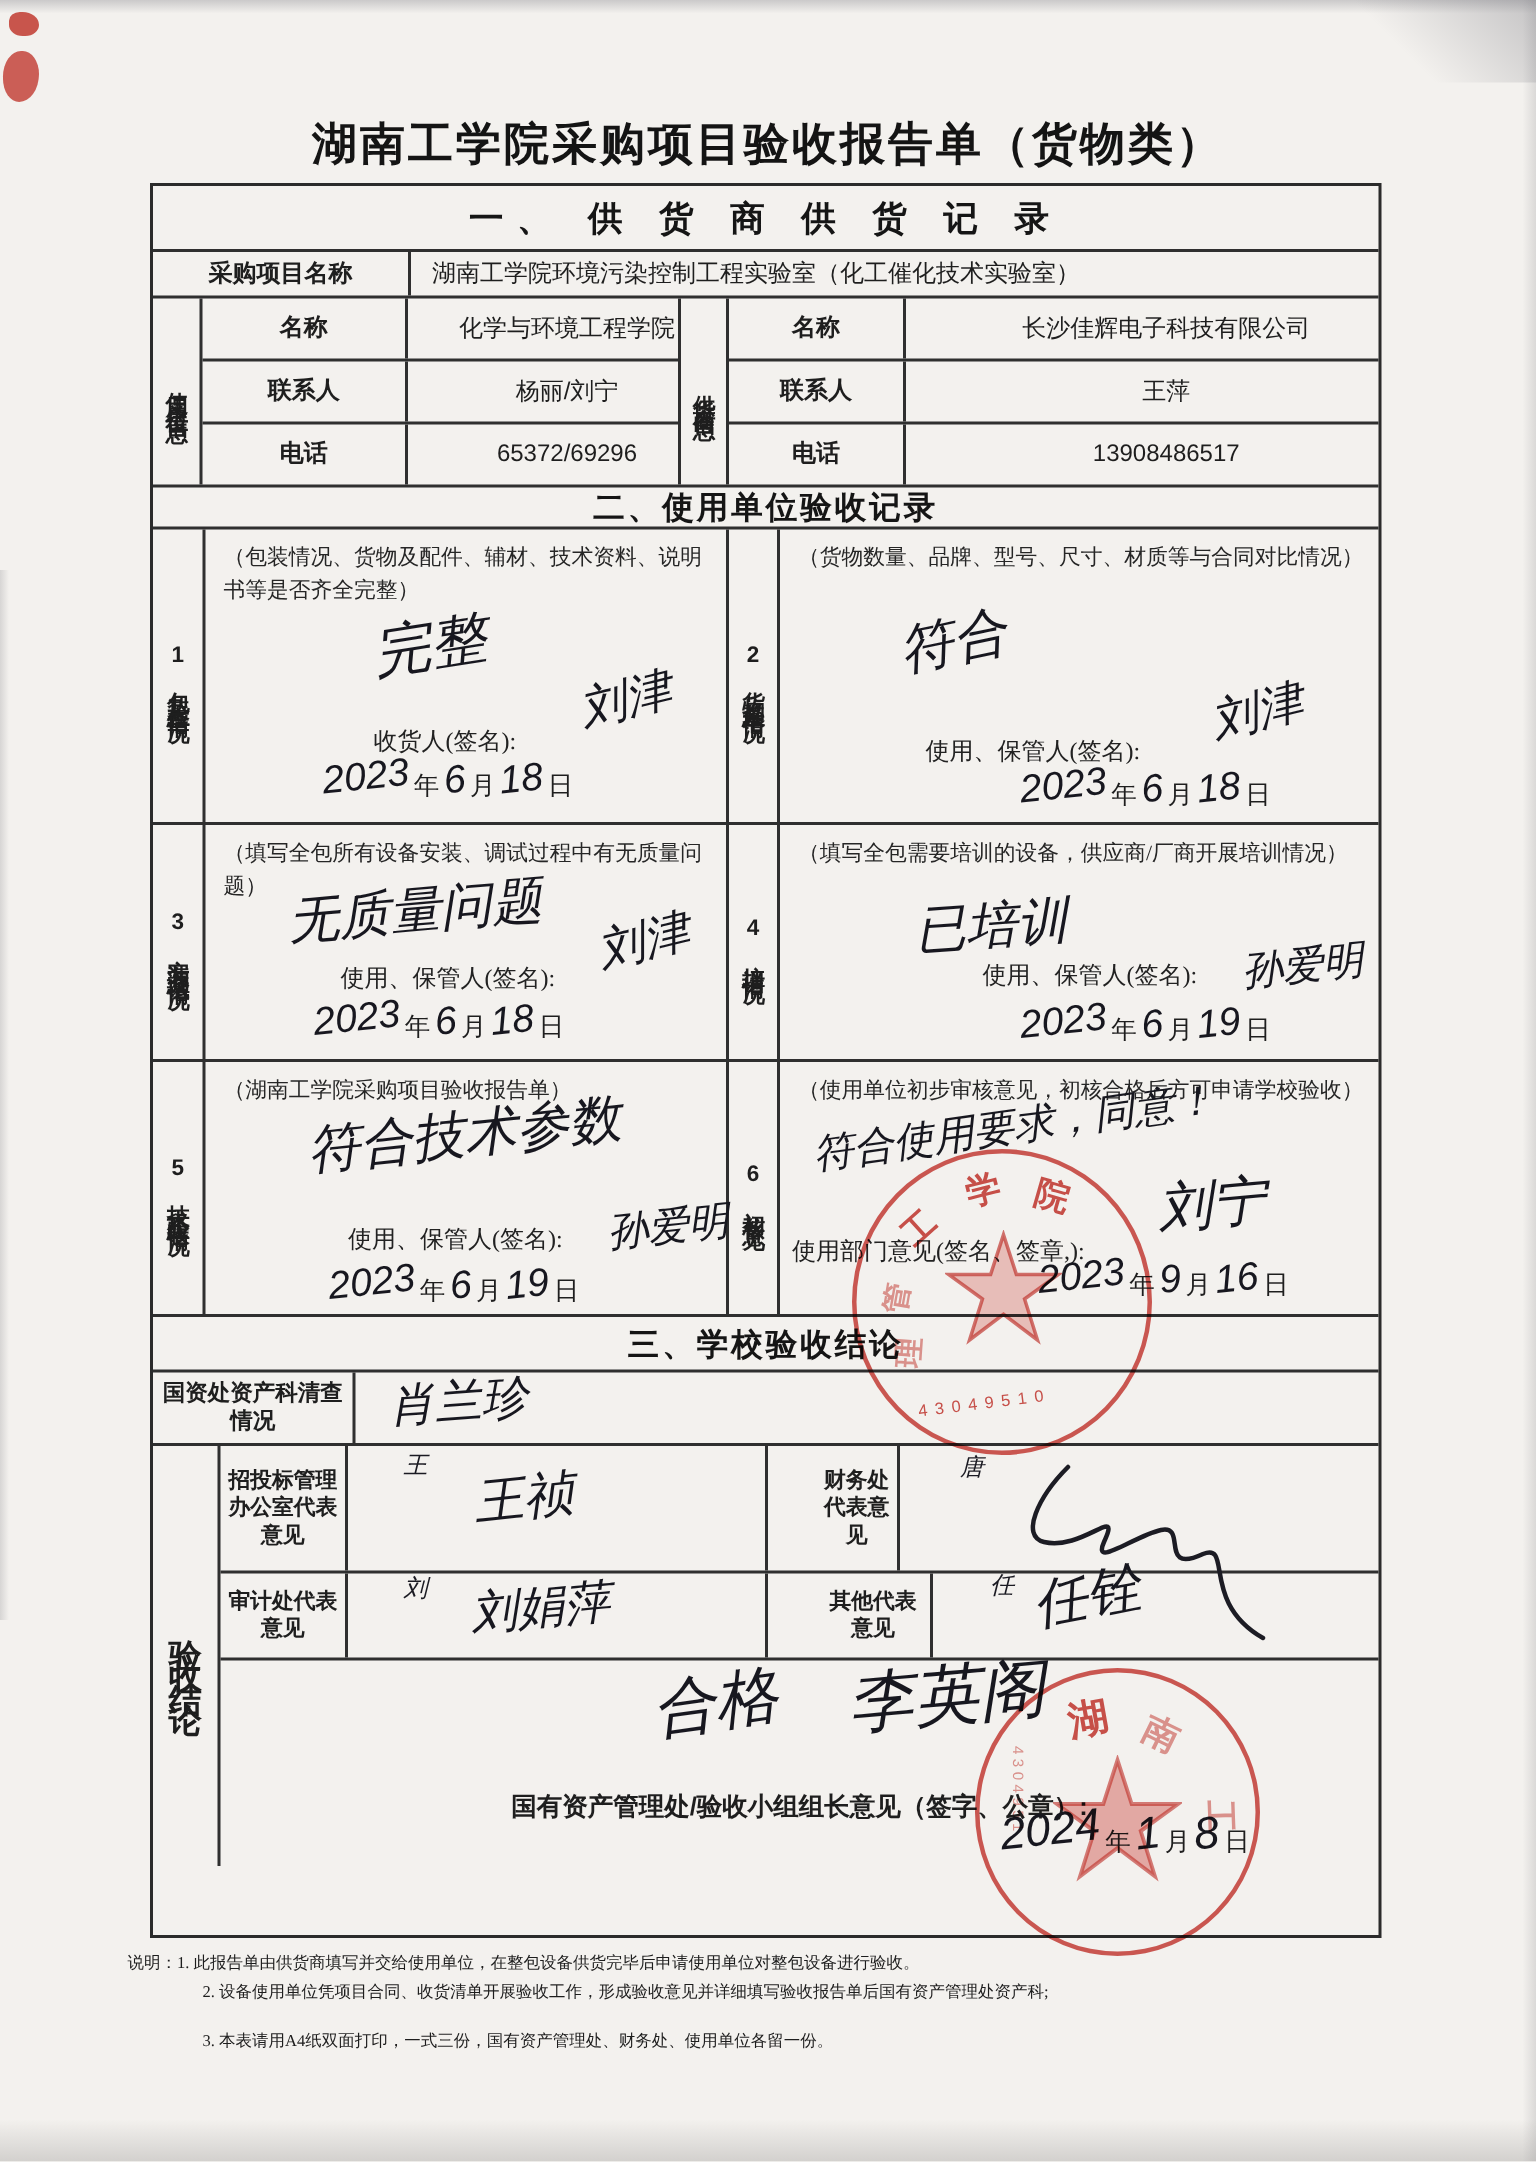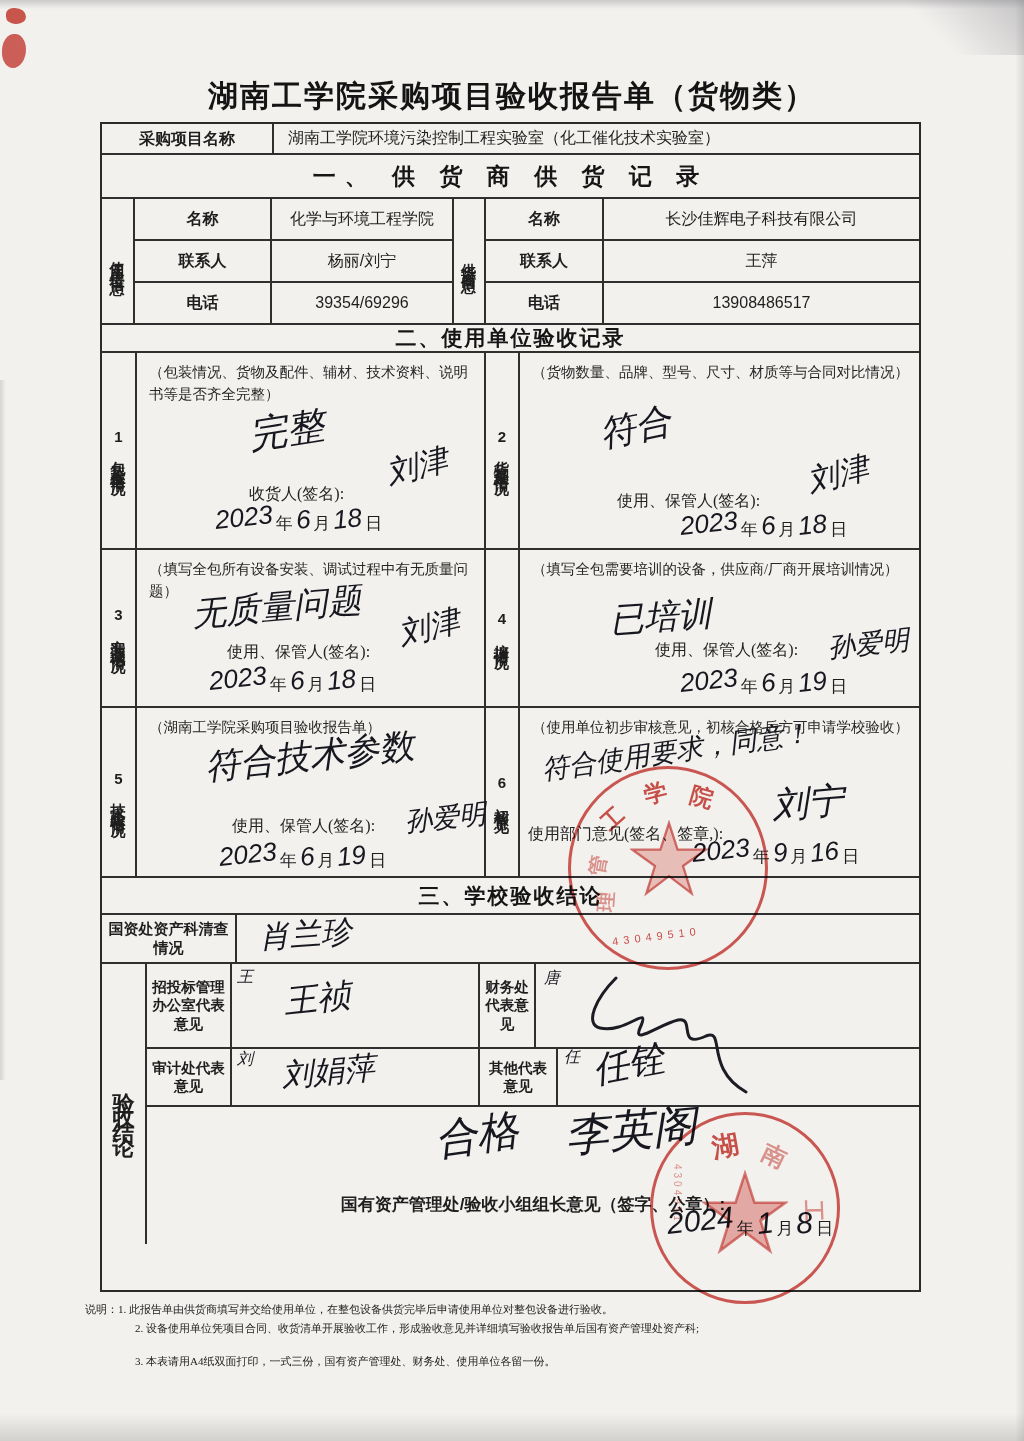--- a/index.html
+++ b/index.html
@@ -26,21 +26,21 @@
            font-size:30px; font-weight:700; letter-spacing:2px; color:#141414; }
 
   
   .tbl { position:absolute; left:100px; top:122px; width:821px; height:1170px;
          border:2.5px solid #2b2b2b; display:flex; flex-direction:column; }
   .row { display:flex; border-bottom:2px solid #2f2f2f; flex:0 0 auto; }
   .row:last-child { border-bottom:none; }
   .cell { border-right:2px solid #2f2f2f; position:relative; }
   .cell:last-child { border-right:none; }
   .stack { display:flex; flex-direction:column; }
-  .stack > .srow { display:flex; border-bottom:2px solid #2f2f2f; }
+  .stack > .srow { display:flex; border-bottom:2px solid #2f2f2f;gap:32px; }
   .stack > .srow:last-child { border-bottom:none; }
 
   .sec-hdr { width:100%; display:flex; align-items:center; justify-content:center;
              font-weight:700; color:#151515; }
   .hdr1 { font-size:23px; letter-spacing:9px; }
   .hdr2 { font-size:21px; letter-spacing:2px; }
 
   .lab { display:flex; align-items:center; justify-content:center; font-weight:700;
          font-size:16px; text-align:center; line-height:1.25; }
   .val { display:flex; align-items:center; justify-content:center; font-size:16px; }
@@ -82,45 +82,45 @@
   <div class="edge-right"></div>
   <div class="edge-bottom"></div>
   <div class="edge-left"></div>
   <div class="red-blob1"></div>
   <div class="red-blob2"></div>
 
   <div class="title">湖南工学院采购项目验收报告单（货物类）</div>
 
   <div class="tbl">
 
+    <div class="row" style="height:44px">
+      <div class="sec-hdr hdr1">一、 供 货 商 供 货 记 录</div>
+    </div>
+
     <div class="row" style="height:31px">
       <div class="cell lab" style="width:172px">采购项目名称</div>
       <div class="cell val" style="flex:1; justify-content:flex-start; padding-left:14px">湖南工学院环境污染控制工程实验室（化工催化技术实验室）</div>
-    </div>
-
-    <div class="row" style="height:44px">
-      <div class="sec-hdr hdr1">一、 供 货 商 供 货 记 录</div>
     </div>
 
     <div class="row" style="height:126px">
       <div class="cell vwrap" style="width:33px">
         <span class="vtext">使用单位信息</span>
       </div>
       <div class="stack" style="width:319px; border-right:2px solid #2f2f2f">
         <div class="srow" style="height:43px">
           <div class="cell lab" style="width:137px">名称</div>
           <div class="val" style="flex:1">化学与环境工程学院</div>
         </div>
         <div class="srow" style="height:42px">
           <div class="cell lab" style="width:137px">联系人</div>
           <div class="val" style="flex:1">杨丽/刘宁</div>
         </div>
         <div class="srow" style="height:41px">
           <div class="cell lab" style="width:137px">电话</div>
-          <div class="val" style="flex:1">39354/69296</div>
+          <div class="val" style="flex:1">65372/69296</div>
         </div>
       </div>
       <div class="cell vwrap" style="width:32px">
         <span class="vtext">供货商信息</span>
       </div>
       <div class="stack" style="flex:1">
         <div class="srow" style="height:43px">
           <div class="cell lab" style="width:118px">名称</div>
           <div class="val" style="flex:1">长沙佳辉电子科技有限公司</div>
         </div>

